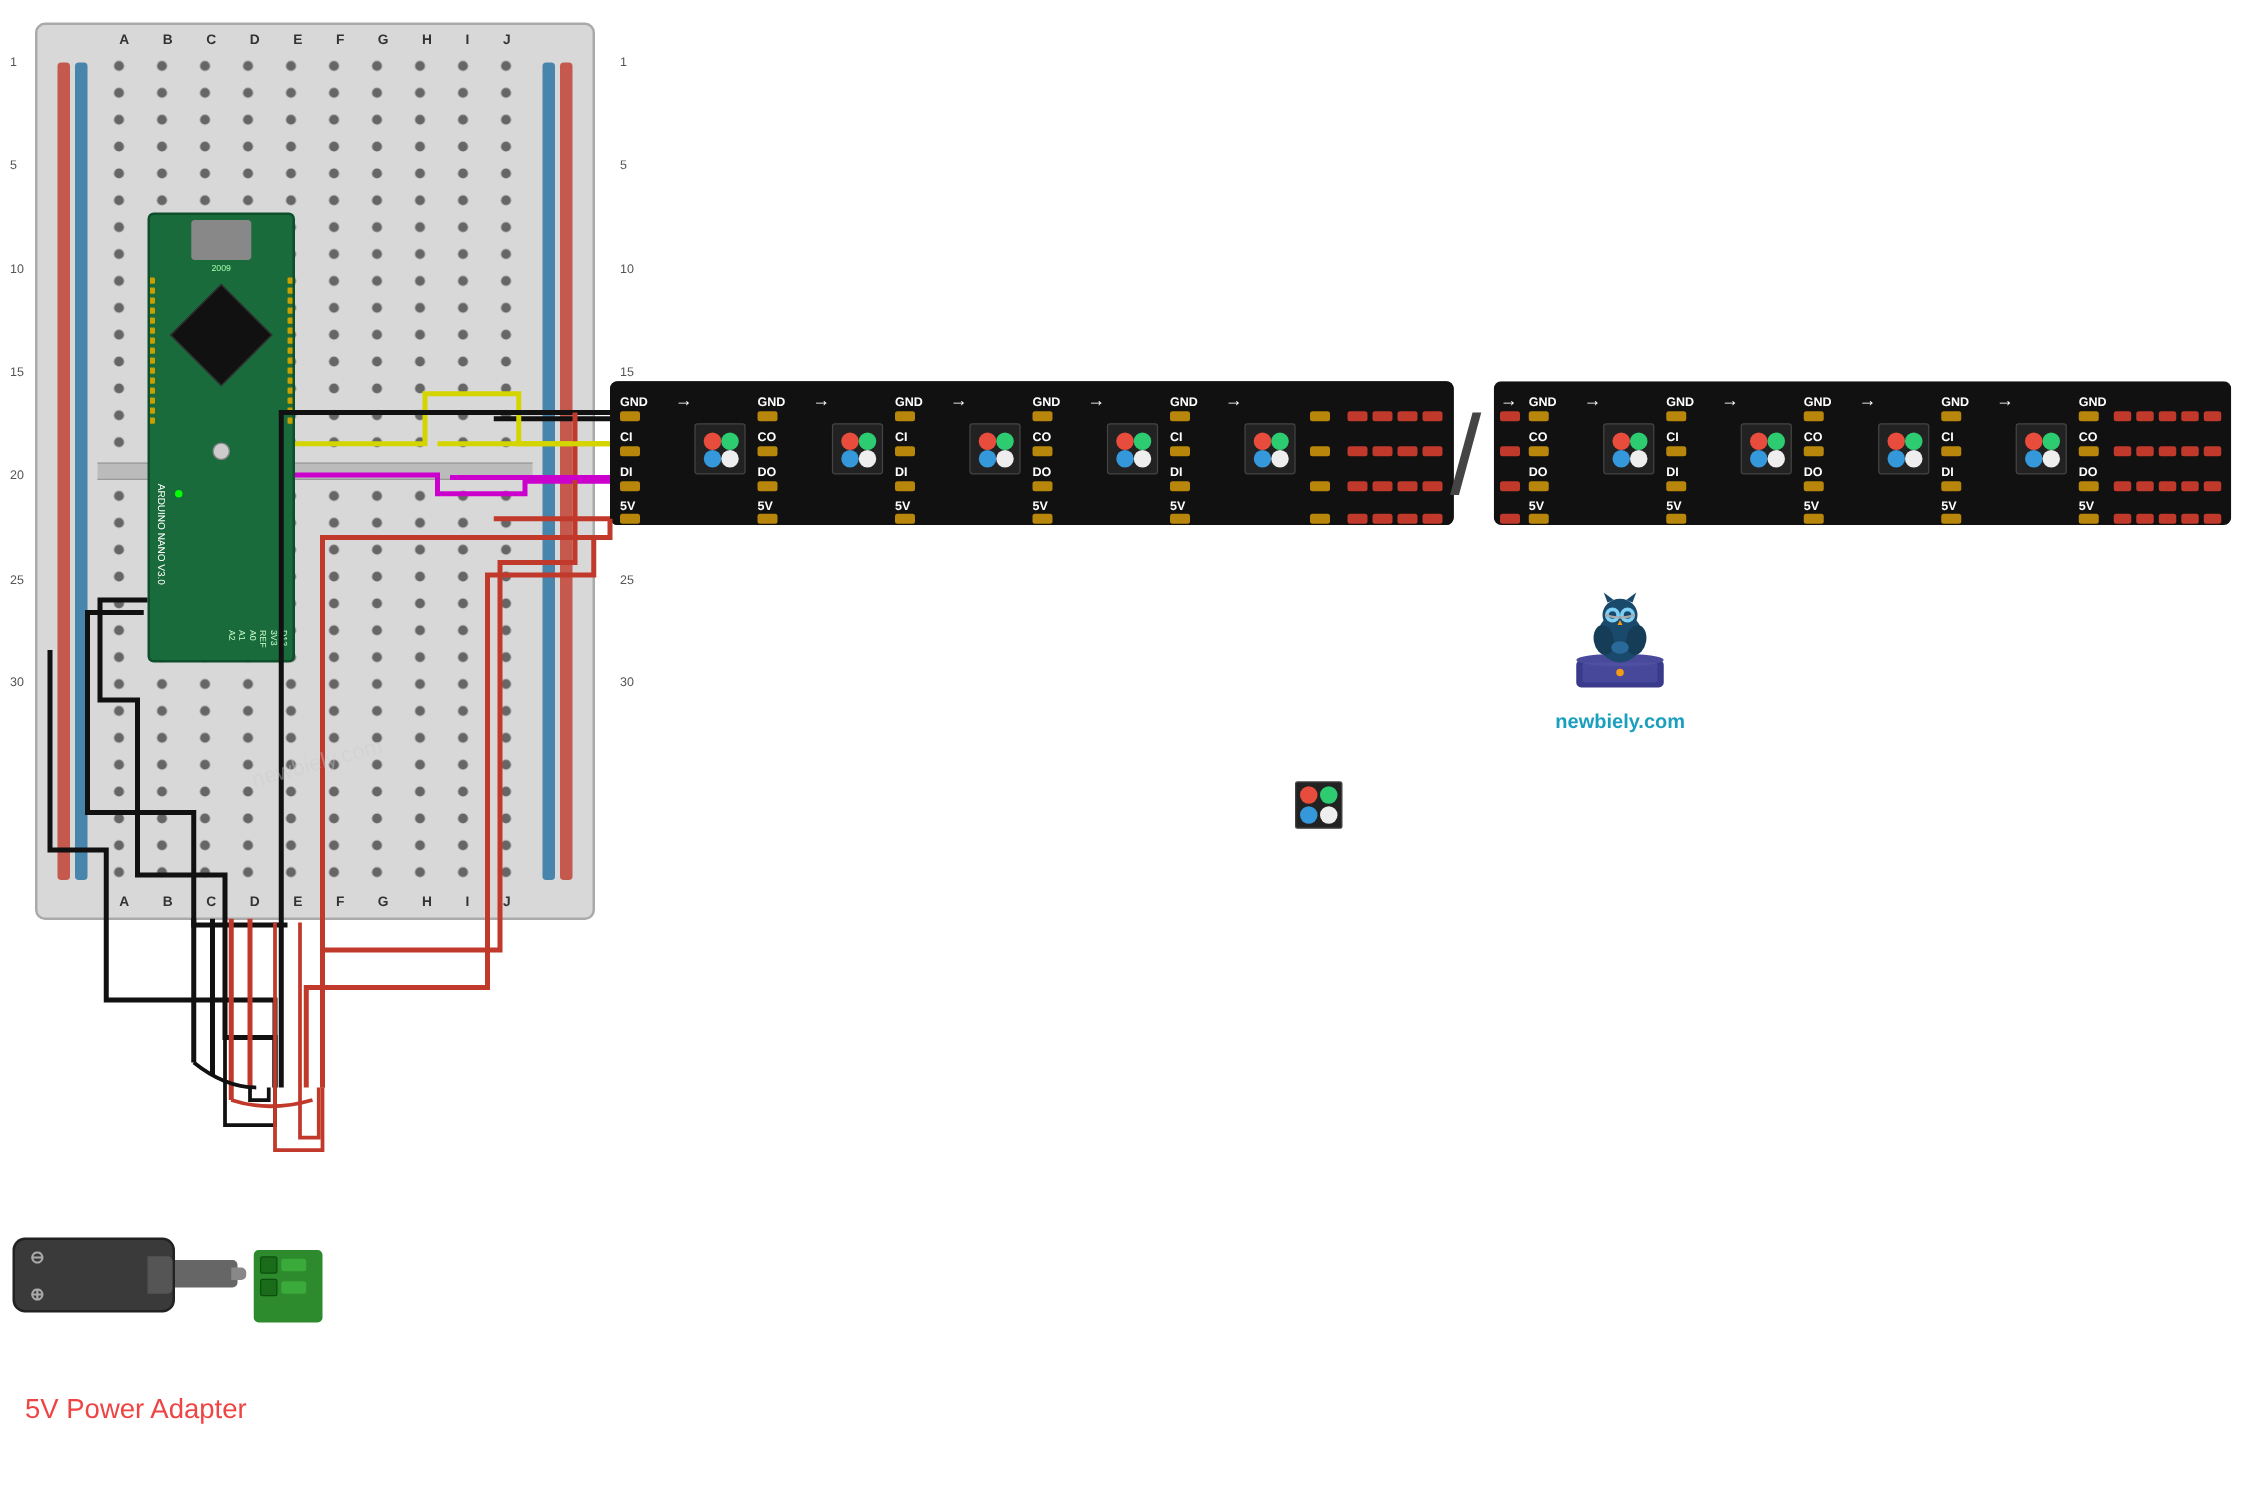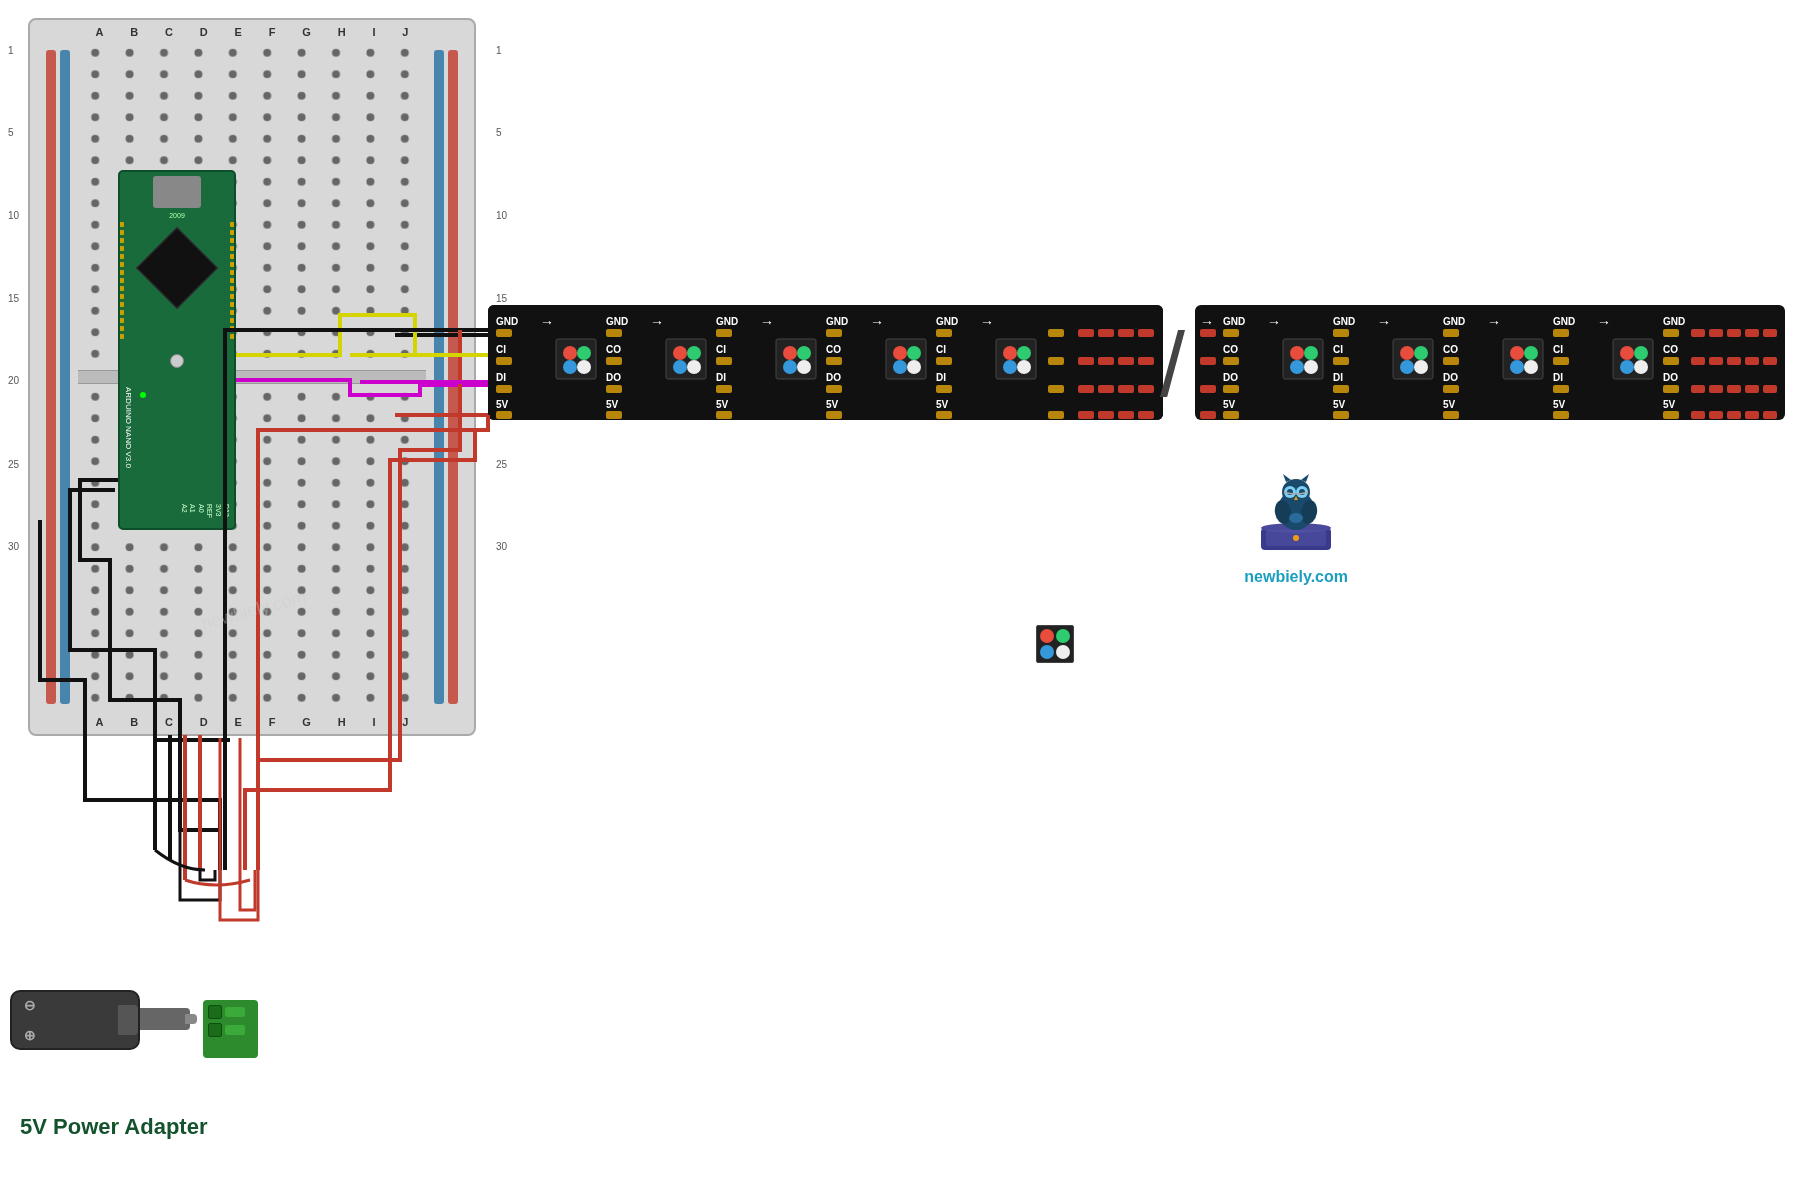--- a/index.html
+++ b/index.html
@@ -429,21 +429,21 @@
 
       <span style="position:absolute;bottom:5px;left:12px;color:#aaa;font-size:14px;font-weight:bold;">⊕</span>
 
       <div style="position:absolute;right:0px;top:50%;transform:translateY(-50%);width:20px;height:30px;background:#555;border-radius:0 4px 4px 0;"></div>
     </div>
 
     <div style="position:absolute;left:130px;top:28px;width:50px;height:22px;background:#666;border-radius:0 4px 4px 0;"></div>
     <div style="position:absolute;left:175px;top:34px;width:12px;height:10px;background:#888;border-radius:0 4px 4px 0;"></div>
   </div>
 
-  <div style="position:absolute;bottom:60px;left:20px;color:#14532d;font-size:22px;font-weight:bold;">5V Power Adapter</div>
+  <div style="position:absolute;bottom:60px;left:20px;color:#ef4444;font-size:22px;font-weight:normal;">5V Power Adapter</div>
 
   <svg class="wiring-svg" xmlns="http://www.w3.org/2000/svg">
 
     <path d="M 115 490 L 70 490 L 70 650 L 155 650 L 155 740 L 230 740" stroke="#111" stroke-width="4" fill="none"></path>
 
     <path d="M 245 870 L 245 790 L 390 790 L 390 460 L 475 460 L 475 430" stroke="#c0392b" stroke-width="4" fill="none"></path>
 
     <path d="M 220 870 L 220 800 L 85 800 L 85 680 L 40 680 L 40 520" stroke="#111" stroke-width="4" fill="none"></path>
 
     <path d="M 395 335 L 488 335" stroke="#111" stroke-width="4" fill="none"></path>

